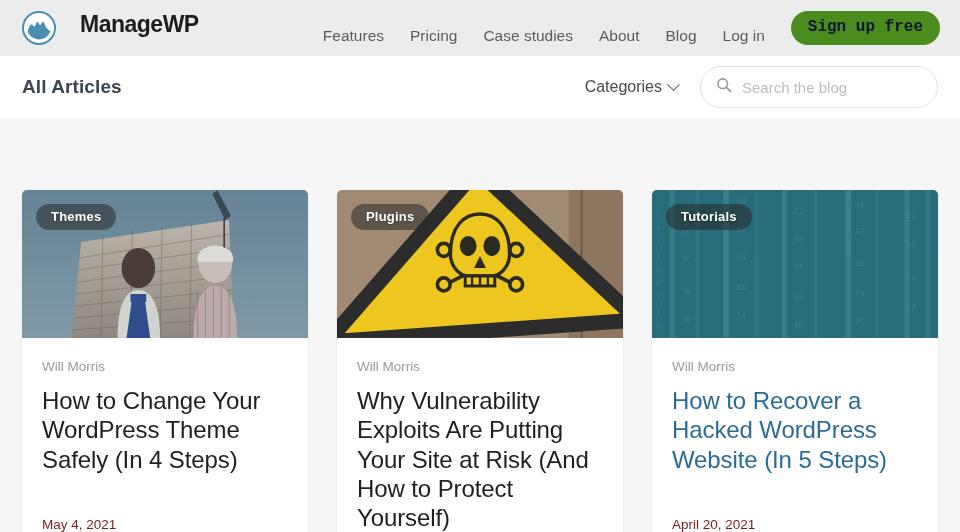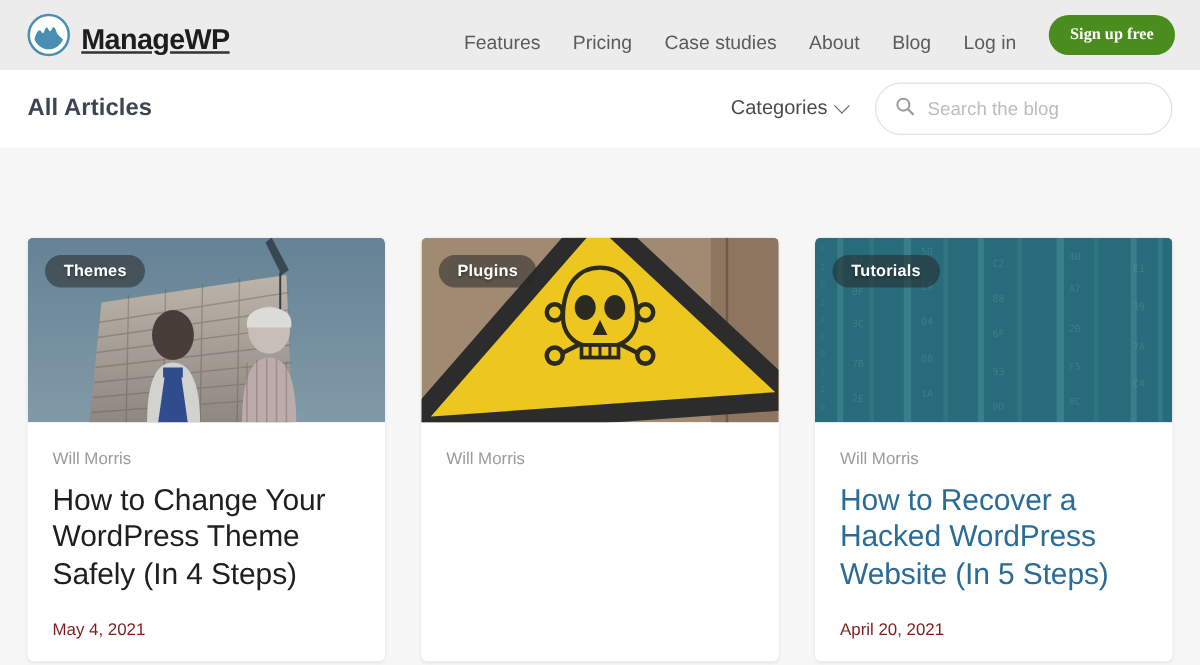--- a/index.html
+++ b/index.html
@@ -22,24 +22,23 @@
     height: 56px;
     background: #ececec;
     display: flex;
     align-items: center;
     padding: 0 20px 0 22px;
     position: relative;
   }
 
   .brand {
     display: flex;
-    align-items: flex-end;
-    gap: 9px;
+    align-items: flex-start;
+    gap: 24px;
     cursor: pointer;
-    text-decoration: underline;
   }
 
   .brand-mark {
     width: 34px;
     height: 34px;
     border-radius: 50%;
     border: 2px solid #4a8fb3;
     background: #ffffff;
     display: flex;
     align-items: center;
@@ -66,29 +65,29 @@
   .navlink {
     font-size: 15.5px;
     color: #5b5b5b;
     text-decoration: none;
     white-space: nowrap;
     cursor: pointer;
   }
 
   .signup-btn {
     background: #4b8c1f;
-    color: #ffffff;
-    font-size: 13px;
+    color: #0f172a;
+    font-size: 16px;
     font-weight: bold;
     border: none;
     border-radius: 18px;
     padding: 8px 17px 9px;
     cursor: pointer;
     white-space: nowrap;
-    font-family: Liberation Serif, serif;
+    font-family: Liberation Mono, monospace;
     line-height: 1.1;
   }
 
   
   .subheader {
     height: 62px;
     background: #ffffff;
     display: flex;
     align-items: center;
     padding: 0 22px;
@@ -360,20 +359,21 @@
               <line x1="-8" y1="24" x2="-8" y2="34"></line>
                 <line x1="0" y1="24" x2="0" y2="34"></line>
                 <line x1="8" y1="24" x2="8" y2="34"></line>
             </g>
           </g>
         </svg>
         <span class="badge">Plugins</span>
       </div>
       <div class="card-body">
         <div class="card-author">Will Morris</div>
+        <h2 class="card-title">Why Vulnerability Exploits Are Putting Your Site at Risk (And How to Protect Yourself)</h2>
       </div>
     </article>
 
     <article class="card">
       <div class="card-media">
         <svg viewBox="0 0 290 148" preserveAspectRatio="none">
           <rect width="290" height="148" fill="#2b6e7e"></rect>
           <g fill="#5fb0b5" opacity="0.28" font-family="monospace" font-size="7">
             <text x="4" y="12">0</text>
               <text x="4" y="26">1</text>

